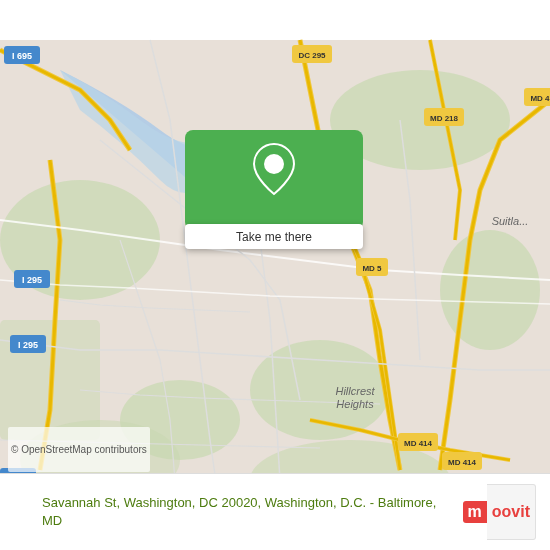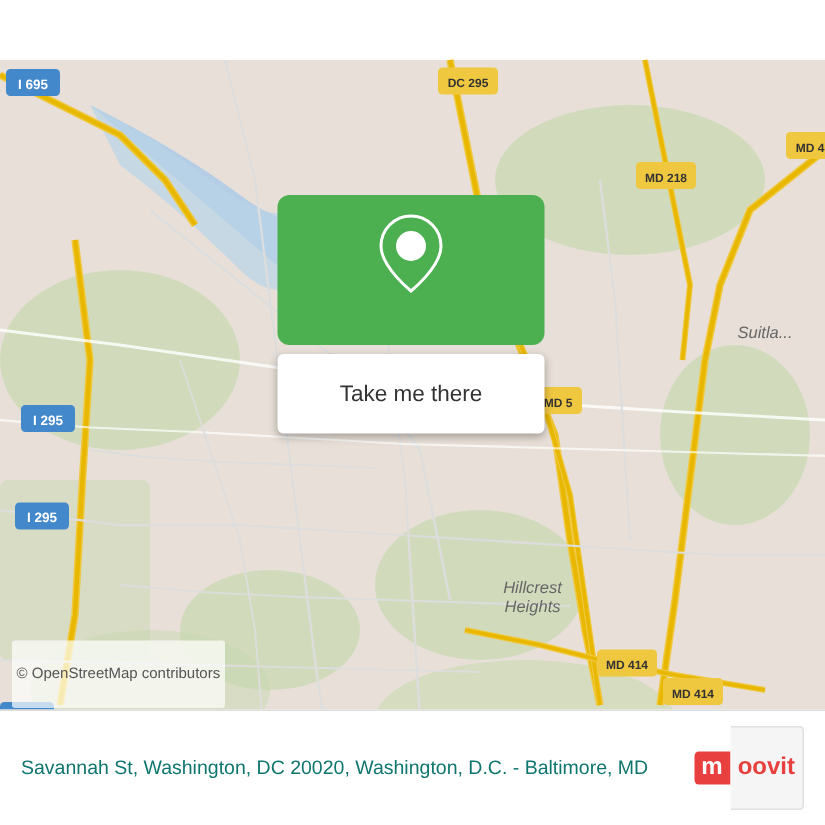--- a/index.html
+++ b/index.html
@@ -29,24 +29,25 @@
       padding: 10px 14px 10px 14px;
       border-top: 1px solid #ddd;
       display: flex;
       align-items: center;
       justify-content: space-between;
       z-index: 10;
     }
 
     #address-text {
       font-size: 13px;
-      color: #0f766e;
+      color: #4d7c0f;
       line-height: 1.4;
       flex: 1;
       margin-right: 10px;
+      margin-left: 28px;
     }
 
     #moovit-logo {
       display: flex;
       align-items: center;
       gap: 0;
     }
 
     .moovit-m {
       background: #e8403e;
@@ -77,28 +78,28 @@
       color: #555;
       z-index: 10;
       background: rgba(255,255,255,0.7);
       padding: 17px 3px;
       border-radius: 2px;
     }
 
     
     #take-me-there-btn {
       position: absolute;
-      top: 236px;
+      top: 224px;
       left: 185px;
       width: 178px;
-      height: 53px;
+      height: 25px;
       background: white;
       border: none;
       border-radius: 4px;
-      font-size: 15px;
+      font-size: 12px;
       font-weight: 500;
       color: #333;
       cursor: pointer;
       box-shadow: 0 2px 6px rgba(0,0,0,0.3);
       z-index: 10;
       display: flex;
       align-items: center;
       justify-content: center;
     }
 

